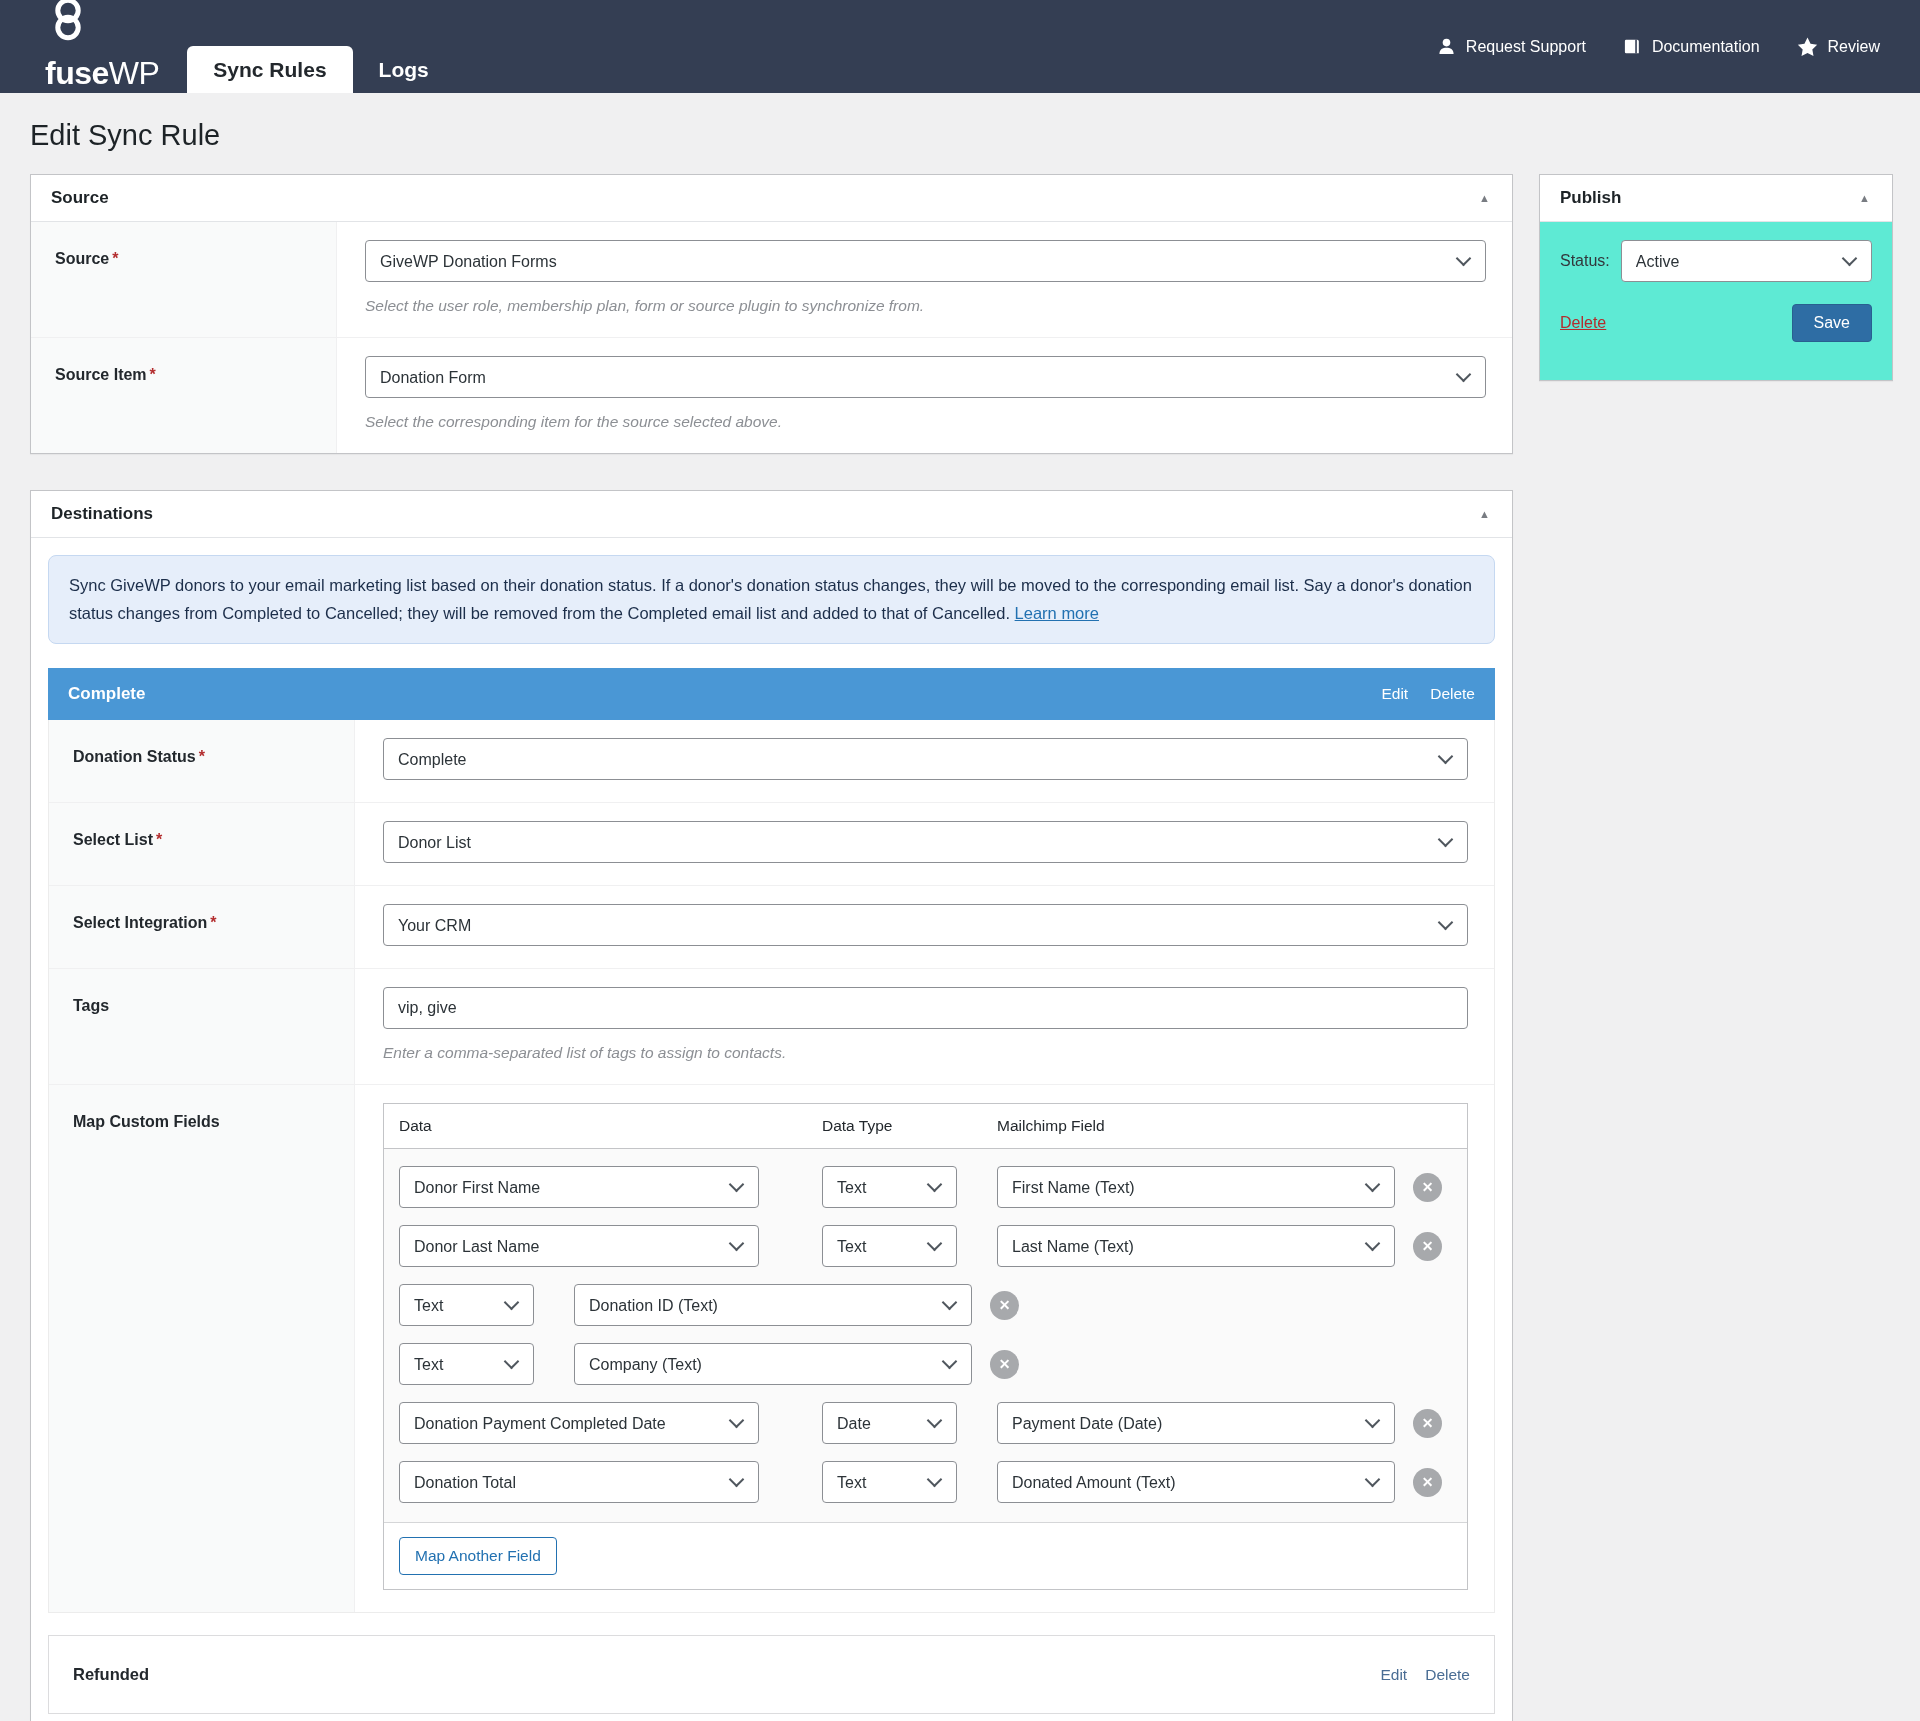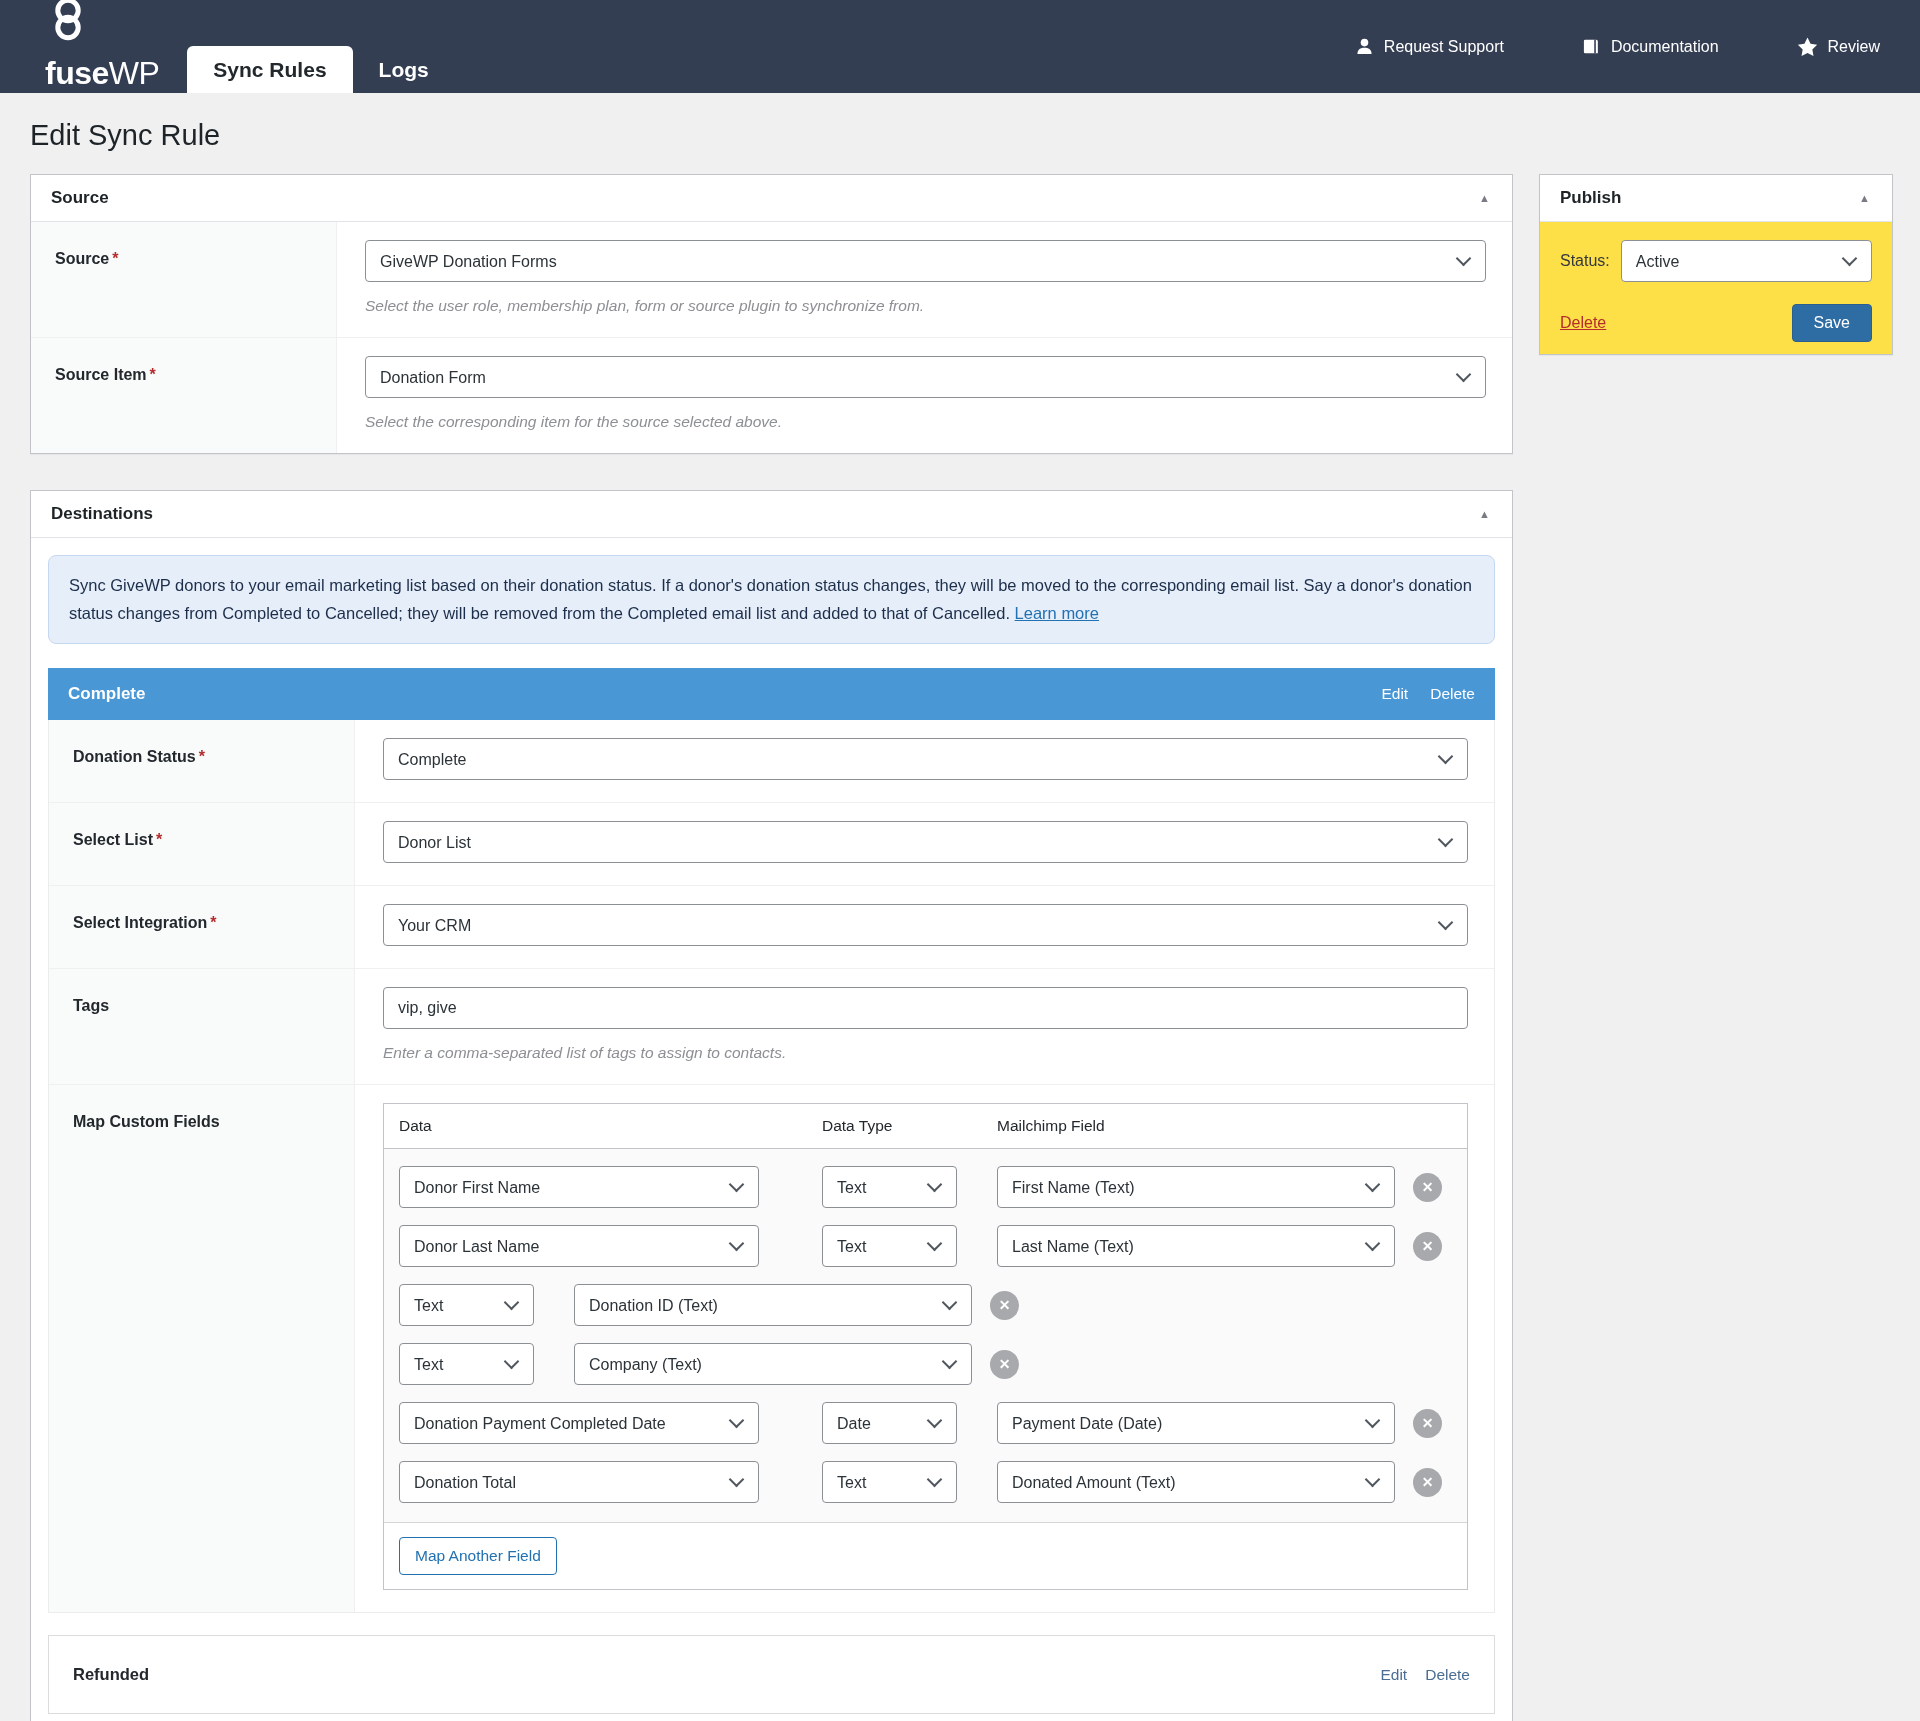--- a/index.html
+++ b/index.html
@@ -18,21 +18,21 @@
   .brand-text{ color:#fff; font-size:32px; letter-spacing:-0.5px;}
   .brand-text .b{ font-weight:800; }
   .brand-text .l{ font-weight:400; }
   .tabs{ align-self:flex-end; display:flex; height:47px; }
   .tab{
     display:flex; align-items:center; padding:0 26px; font-size:21px;
     color:#fff; font-weight:600; text-decoration:none; cursor:pointer;
     border-radius:6px 6px 0 0;
   }
   .tab.active{ background:#fff; color:#23282d; }
-  .nav-right{ margin-left:auto; display:flex; align-items:center; gap:78px; }
+  .nav-right{ margin-left:auto; display:flex; align-items:center; gap:37px; }
   .nav-link{ display:flex; align-items:center; gap:10px; color:#fff; font-size:16px; text-decoration:none; cursor:pointer;}
   .nav-link svg{ display:block; }
   
   .page{ padding:0 25px 0 30px; }
   h1.page-title{ font-size:29px; font-weight:400; color:#1d2327; padding:26px 0 22px 0;}
   .layout{ display:flex; align-items:flex-start; gap:26px; }
   .main-col{ width:1483px; flex:none; }
   .side-col{ width:354px; flex:none; }
   
   .postbox{ background:#fff; border:1px solid #c3c4c7; box-shadow:0 1px 1px rgba(0,0,0,.04); }
@@ -59,21 +59,21 @@
     background:#fff; font-size:16px; color:#2c3338; padding:0 36px 0 14px;
     font-family:inherit; appearance:none; -webkit-appearance:none; -moz-appearance:none;
   }
   input[type=text]{ padding-right:14px; }
   .select-wrap::after{
     content:''; position:absolute; right:17px; top:50%; width:9px; height:9px;
     margin-top:-8px; border-right:2px solid #50575e; border-bottom:2px solid #50575e;
     transform:rotate(45deg); pointer-events:none;
   }
   
-  .publish-body{ background:#fde047; padding:18px 20px 12px; }
+  .publish-body{ background:#5eead4; padding:18px 20px 38px; }
   .status-row{ display:flex; align-items:center; gap:11px; }
   .status-row .status-label{ font-size:16px; color:#32373c; flex:none; }
   .status-row .select-wrap{ flex:1; }
   .publish-actions{ display:flex; align-items:center; justify-content:space-between; margin-top:22px; }
   .link-delete{ color:#b32d2e; text-decoration:underline; font-size:16px; cursor:pointer; }
   .btn-primary{
     background:#2e6da4; border:1px solid #29608f; color:#fff; font-size:16px;
     padding:9px 21px; border-radius:4px; cursor:pointer; font-family:inherit;
   }
   

